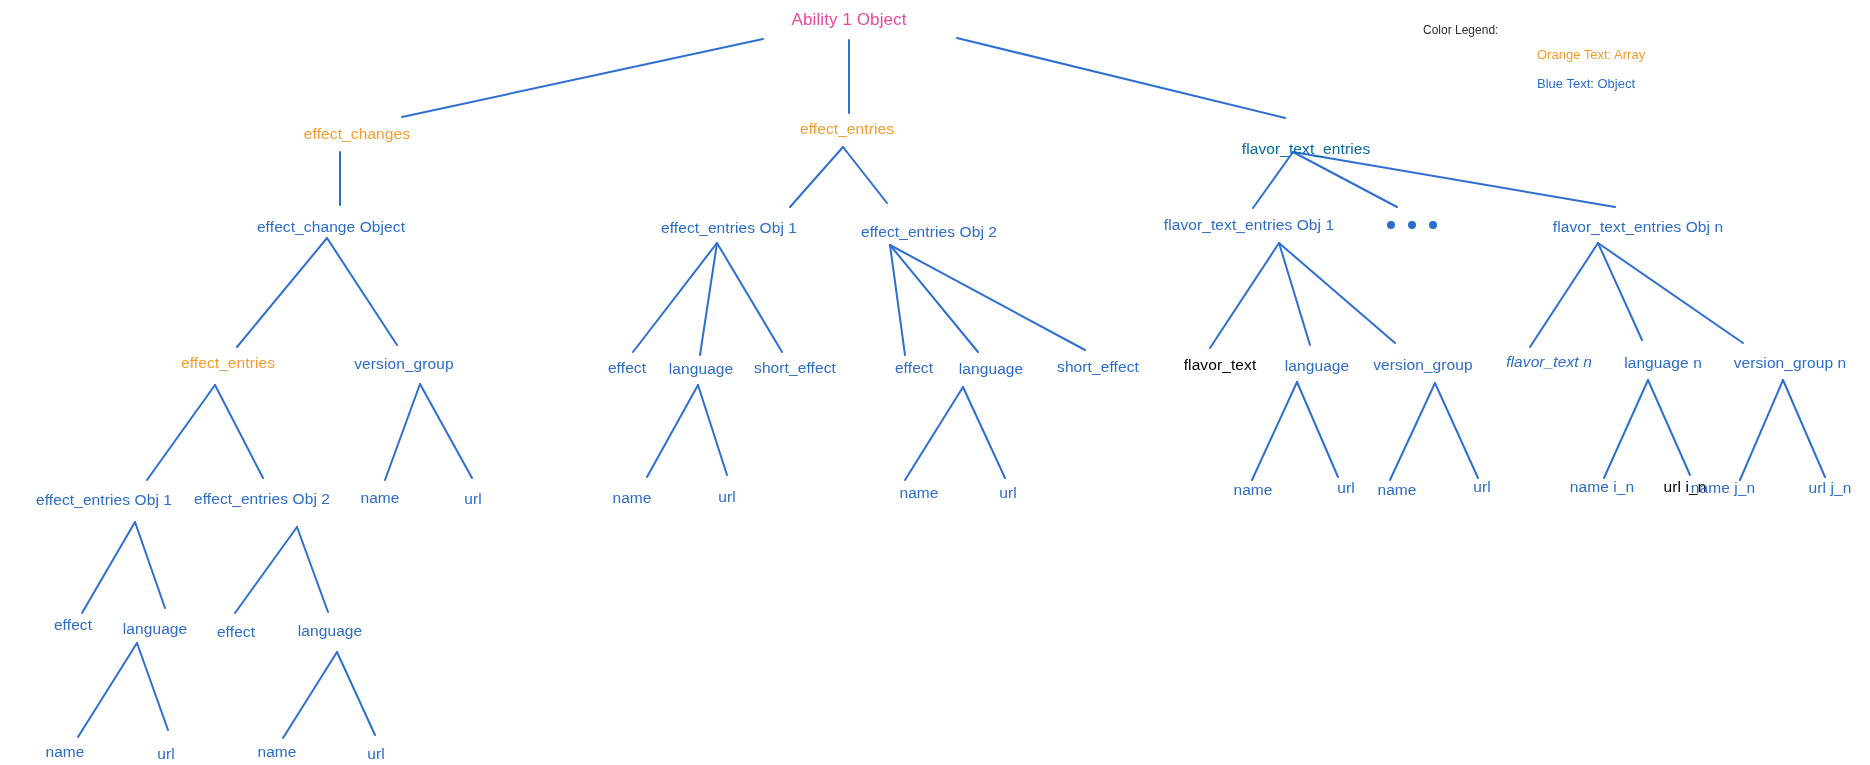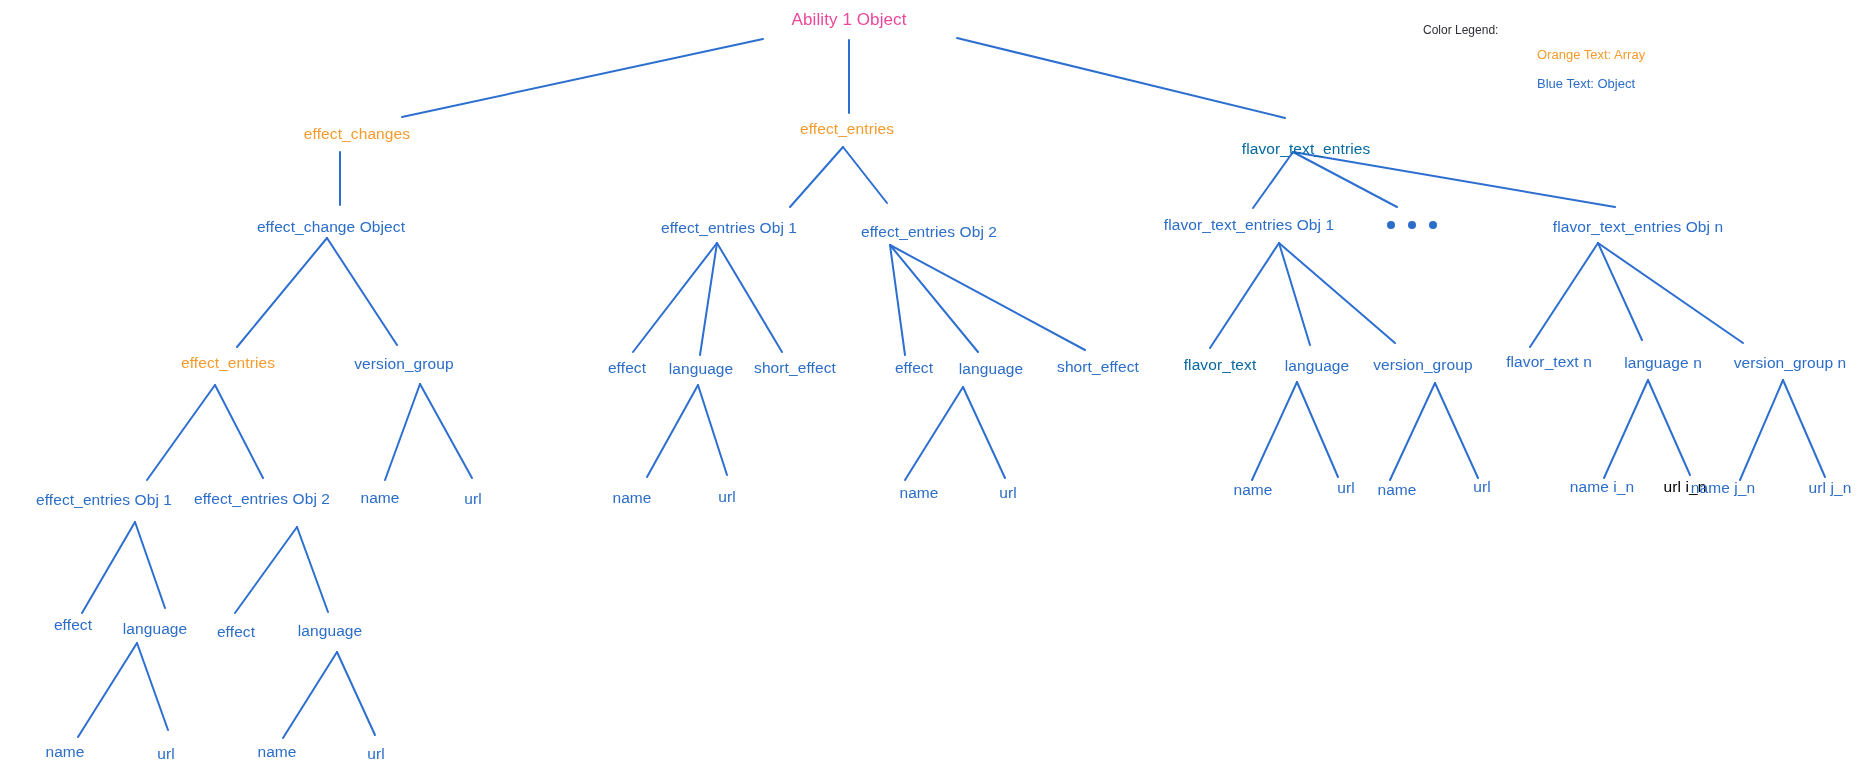--- a/index.html
+++ b/index.html
@@ -151,24 +151,24 @@
       <div class="node" style="left: 919px; top: 493px; color: rgb(43, 109, 201);">name</div>
       <div class="node" style="left: 1008px; top: 493px; color: rgb(43, 109, 201);">url</div>
       <div class="node" style="left: 1306px; top: 149px; color: #0369a1;">flavor_text_entries</div>
       <div class="node" style="left: 1249px; top: 225px; color: rgb(43, 109, 201);">flavor_text_entries Obj 1</div>
       <div class="node dots" style="left: 1412px; top: 225px; color: rgb(43, 109, 201);">
         <span class="dot" style="background: rgb(43, 109, 201);"></span>
         <span class="dot" style="background: rgb(43, 109, 201);"></span>
         <span class="dot" style="background: rgb(43, 109, 201);"></span>
       </div>
       <div class="node" style="left: 1638px; top: 227px; color: rgb(43, 109, 201);">flavor_text_entries Obj n</div>
-      <div class="node" style="left: 1220px; top: 365px; color: #0369a1; text-align: center;">flavor_text</div>
+      <div class="node" style="left: 1220px; top: 365px; color: #000000; text-align: center;">flavor_text</div>
       <div class="node" style="left: 1317px; top: 366px; color: rgb(43, 109, 201);">language</div>
       <div class="node" style="left: 1423px; top: 365px; color: rgb(43, 109, 201);">version_group</div>
-      <div class="node" style="left: 1549px; top: 362px; color: rgb(43, 109, 201);">flavor_text n</div>
+      <div class="node" style="left: 1549px; top: 362px; color: rgb(43, 109, 201); font-style: italic;">flavor_text n</div>
       <div class="node" style="left: 1663px; top: 363px; color: rgb(43, 109, 201);">language n</div>
       <div class="node" style="left: 1790px; top: 363px; color: rgb(43, 109, 201);">version_group n</div>
       <div class="node" style="left: 1253px; top: 490px; color: rgb(43, 109, 201);">name</div>
       <div class="node" style="left: 1346px; top: 488px; color: rgb(43, 109, 201);">url</div>
       <div class="node" style="left: 1397px; top: 490px; color: rgb(43, 109, 201);">name</div>
       <div class="node" style="left: 1482px; top: 487px; color: rgb(43, 109, 201);">url</div>
       <div class="node" style="left: 1602px; top: 487px; color: rgb(43, 109, 201);">name i_n</div>
       <div class="node" style="left: 1685px; top: 487px; color: #000000;">url i_n</div>
       <div class="node" style="left: 1723px; top: 488px; color: rgb(43, 109, 201);">name j_n</div>
       <div class="node" style="left: 1830px; top: 488px; color: rgb(43, 109, 201);">url j_n</div>

